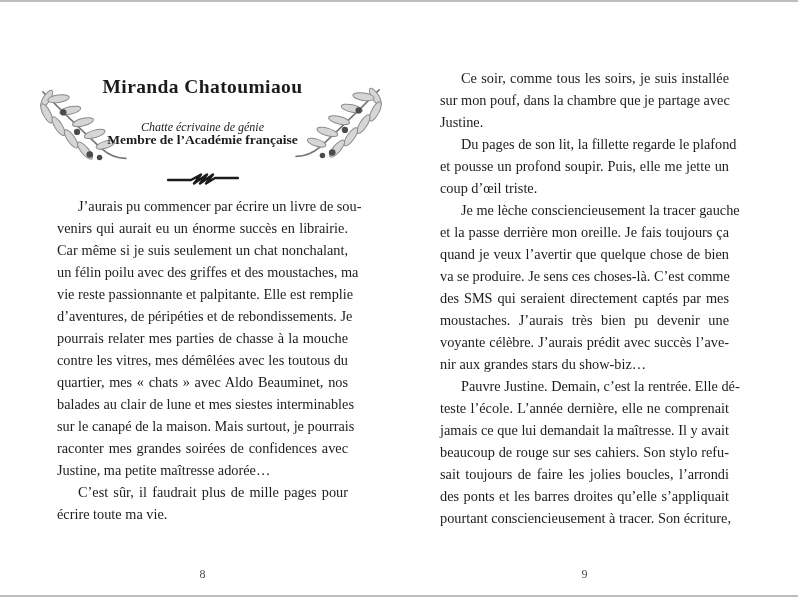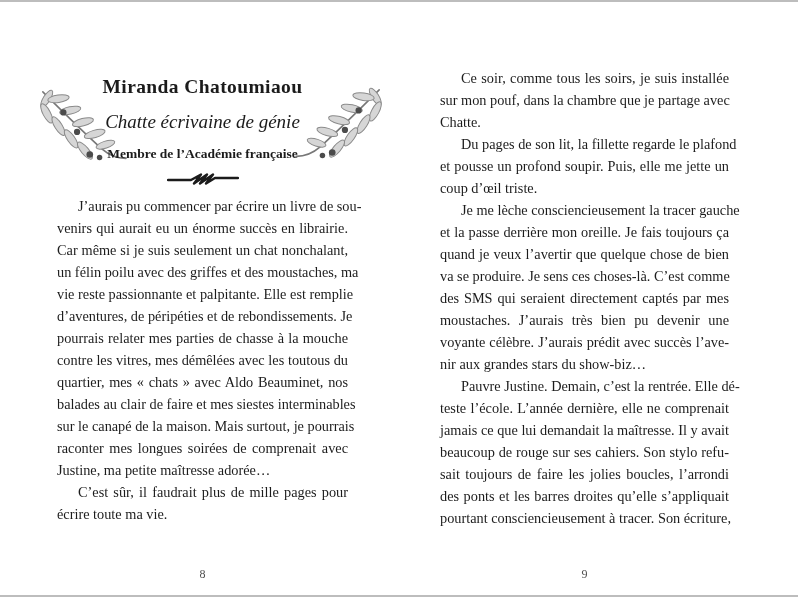--- a/index.html
+++ b/index.html
@@ -17,22 +17,22 @@
 
   .page { position:absolute; top:0; height:601px; }
   .page.left  { left:57px;  width:291px; }
   .page.right { left:440px; width:289px; }
 
   
   .hdr-author, .hdr-subtitle, .hdr-affiliation {
     position:absolute; left:0; right:0; text-align:center; color:#1b1b1b; white-space:nowrap;
   }
   .hdr-author      { top:76px;  font-size:19.5px; font-weight:bold; letter-spacing:0.4px; }
-  .hdr-subtitle    { top:111px; font-size:19px; font-style:italic; }
-  .hdr-affiliation { top:146px; font-size:13.5px; font-weight:bold; }
+  .hdr-subtitle    { top:120px; font-size:12px; font-style:italic; }
+  .hdr-affiliation { top:132px; font-size:13.5px; font-weight:bold; }
 
   .branch { position:absolute; width:94px; height:90px; top:86px; }
   .branch.l { left:-24px; }
   .branch.r { left:238px; top:84px; transform:scaleX(-1); }
 
   .divider-wrap { position:absolute; top:171px; left:0; right:0; text-align:center; }
 
   
   .body { position:absolute; left:0; right:0; }
   .page.left  .body { top:195px; }
@@ -118,35 +118,35 @@
     <div class="body">
         <div class="line first">J’aurais pu commencer par écrire un livre de sou-</div>
         <div class="line">venirs qui aurait eu un énorme succès en librairie.</div>
         <div class="line">Car même si je suis seulement un chat nonchalant,</div>
         <div class="line">un félin poilu avec des griffes et des moustaches, ma</div>
         <div class="line">vie reste passionnante et palpitante. Elle est remplie</div>
         <div class="line">d’aventures, de péripéties et de rebondissements. Je</div>
         <div class="line">pourrais relater mes parties de chasse à la mouche</div>
         <div class="line">contre les vitres, mes démêlées avec les toutous du</div>
         <div class="line">quartier, mes « chats » avec Aldo Beauminet, nos</div>
-        <div class="line">balades au clair de faire et mes siestes interminables</div>
+        <div class="line">balades au clair de lune et mes siestes interminables</div>
         <div class="line">sur le canapé de la maison. Mais surtout, je pourrais</div>
-        <div class="line">raconter mes longues soirées de comprenait avec</div>
+        <div class="line">raconter mes grandes soirées de confidences avec</div>
         <div class="line last">Justine, ma petite maîtresse adorée…</div>
         <div class="line first">C’est sûr, il faudrait plus de mille pages pour</div>
         <div class="line last">écrire toute ma vie.</div>
       </div>
     <div class="pageno">8</div>
   </section>
 
   <section class="page right">
     <div class="body">
         <div class="line first">Ce soir, comme tous les soirs, je suis installée</div>
         <div class="line">sur mon pouf, dans la chambre que je partage avec</div>
-        <div class="line last">Chatte.</div>
+        <div class="line last">Justine.</div>
         <div class="line first">Du pages de son lit, la fillette regarde le plafond</div>
         <div class="line">et pousse un profond soupir. Puis, elle me jette un</div>
         <div class="line last">coup d’œil triste.</div>
         <div class="line first">Je me lèche consciencieusement la tracer gauche</div>
         <div class="line">et la passe derrière mon oreille. Je fais toujours ça</div>
         <div class="line">quand je veux l’avertir que quelque chose de bien</div>
         <div class="line">va se produire. Je sens ces choses-là. C’est comme</div>
         <div class="line">des SMS qui seraient directement captés par mes</div>
         <div class="line">moustaches. J’aurais très bien pu devenir une</div>
         <div class="line">voyante célèbre. J’aurais prédit avec succès l’ave-</div>

